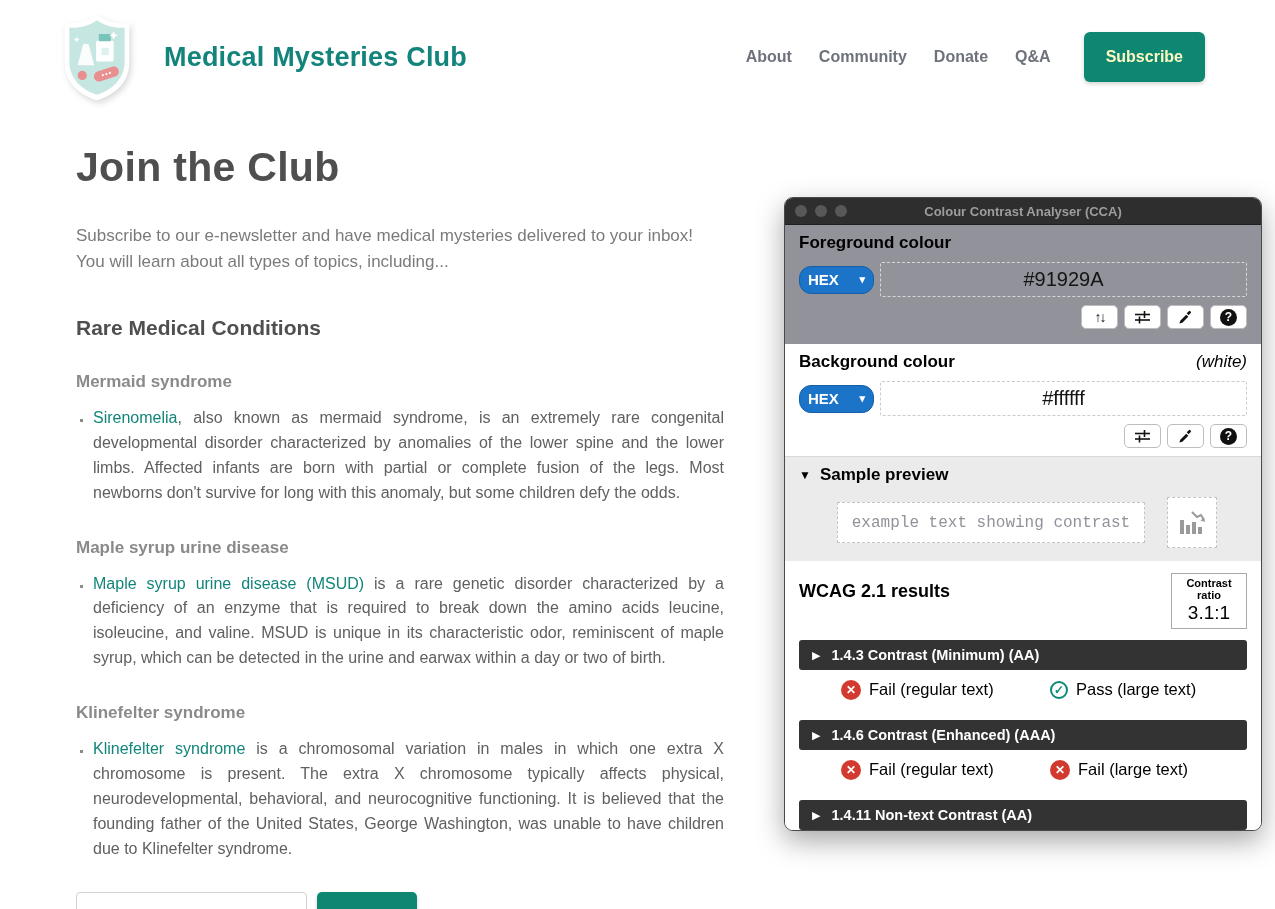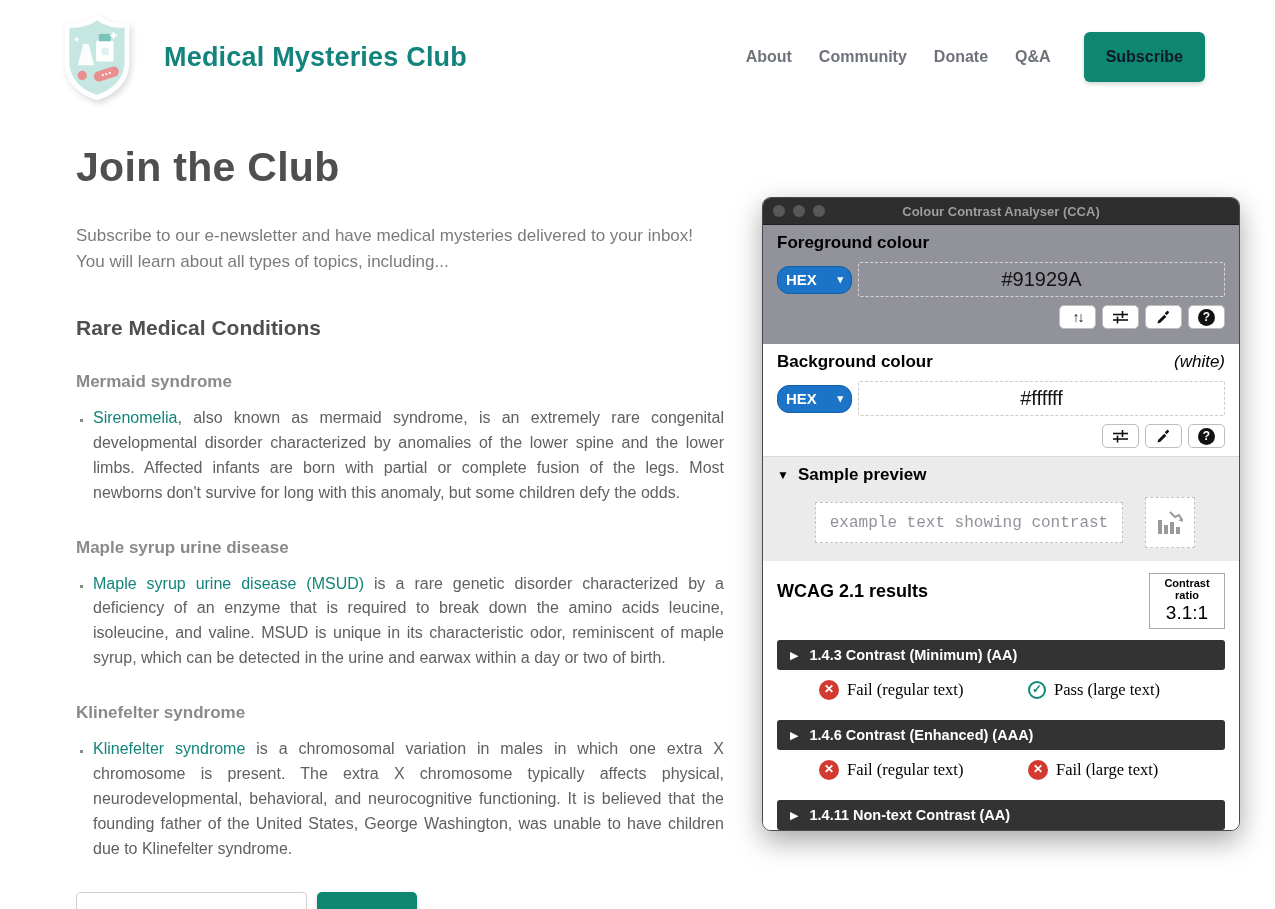--- a/index.html
+++ b/index.html
@@ -10,21 +10,21 @@
     -webkit-font-smoothing:antialiased;
   }
 
   
   .site-header { display:flex; align-items:center; padding:10px 70px 0 62px; height:104px; }
   .logo { width:70px; height:92px; flex:0 0 auto; filter:drop-shadow(2px 3px 3px rgba(0,0,0,.15)); }
   .site-title { font-size:27px; font-weight:700; color:#13847c; margin-left:32px; letter-spacing:.2px; }
   .nav { margin-left:auto; display:flex; align-items:center; gap:27px; }
   .nav a { text-decoration:none; color:#6e727a; font-size:16px; font-weight:700; }
   .btn-teal {
-    background:#0d8771; color:#0f172a; border:none; border-radius:6px;
+    background:#0d8771; color:#fef9c3; border:none; border-radius:6px;
     font-family:inherit; font-size:16px; font-weight:700; cursor:pointer;
     box-shadow:0 2px 4px rgba(0,0,0,.18);
   }
   .nav .btn-teal { padding:16px 22px; margin-left:6px; }
 
   
   .content { width:648px; margin-left:76px; }
   h1.page-title { font-size:41px; font-weight:800; color:#4f4f4f; margin-top:40px; letter-spacing:.3px; }
   .intro { margin-top:32px; font-size:17px; line-height:1.55; color:#7b7b7b; }
   h2.section-title { margin-top:40px; font-size:21px; font-weight:800; color:#4f4f4f; }
@@ -37,21 +37,21 @@
   .signup { margin-top:30px; display:flex; align-items:center; gap:10px; }
   .email-input {
     width:231px; height:51px; border:1px solid #d2d2d2; border-radius:4px;
     font-family:inherit; font-size:15px; color:#444; padding:0 16px;
   }
   .email-input::placeholder { color:#9aa0a6; }
   .signup .btn-teal { width:100px; height:51px; border-radius:5px; font-size:15px; }
 
   
   .cca {
-    position:absolute; left:762px; top:197px; width:478px; height:634px;
+    position:absolute; left:784px; top:197px; width:478px; height:634px;
     background:#fff; border:1px solid #4a4a4a; border-radius:9px; overflow:hidden;
     box-shadow:0 10px 28px rgba(0,0,0,.35);
     font-family:"Liberation Sans", sans-serif;
   }
   .cca-titlebar {
     height:27px; background:#2e2e2e; display:flex; align-items:center; position:relative;
     border-bottom:1px solid #1f1f1f;
   }
   .traffic { display:flex; gap:8px; margin-left:10px; }
   .traffic span { width:12px; height:12px; border-radius:50%; background:#585858; display:block; cursor:pointer; }
@@ -111,21 +111,21 @@
   .ratio-value { font-size:19px; color:#000; margin-top:1px; }
 
   .wcag-bar {
     background:#333333; color:#fff; border-radius:3px; height:30px; margin-top:11px;
     display:flex; align-items:center; padding-left:13px; gap:11px; cursor:pointer;
   }
   .wcag-bar .tri { color:#fff; font-size:11px; }
   .wcag-bar .bar-title { font-size:14.5px; font-weight:700; }
 
   .result-row { display:flex; align-items:center; padding-left:42px; height:39px; }
-  .result-item { display:flex; align-items:center; gap:8px; flex:0 0 209px;font-family:Liberation Serif, serif; }
+  .result-item { display:flex; align-items:center; gap:8px; flex:0 0 209px; }
   .result-item.wide { flex:1; }
   .result-label { font-size:16.5px; color:#000; }
   .status-icon {
     width:20px; height:20px; border-radius:50%; display:flex; align-items:center; justify-content:center;
     font-size:12px; font-weight:700; flex:0 0 auto;
   }
   .status-icon[data-status="fail"] { background:#d33a2f; color:#fff; }
   .status-icon[data-status="fail"]::before { content:"✕"; }
   .status-icon[data-status="pass"] { background:#fff; color:#0b8a78; border:2px solid #0b8a78; width:18px; height:18px; }
   .status-icon[data-status="pass"]::before { content:"✓"; }

